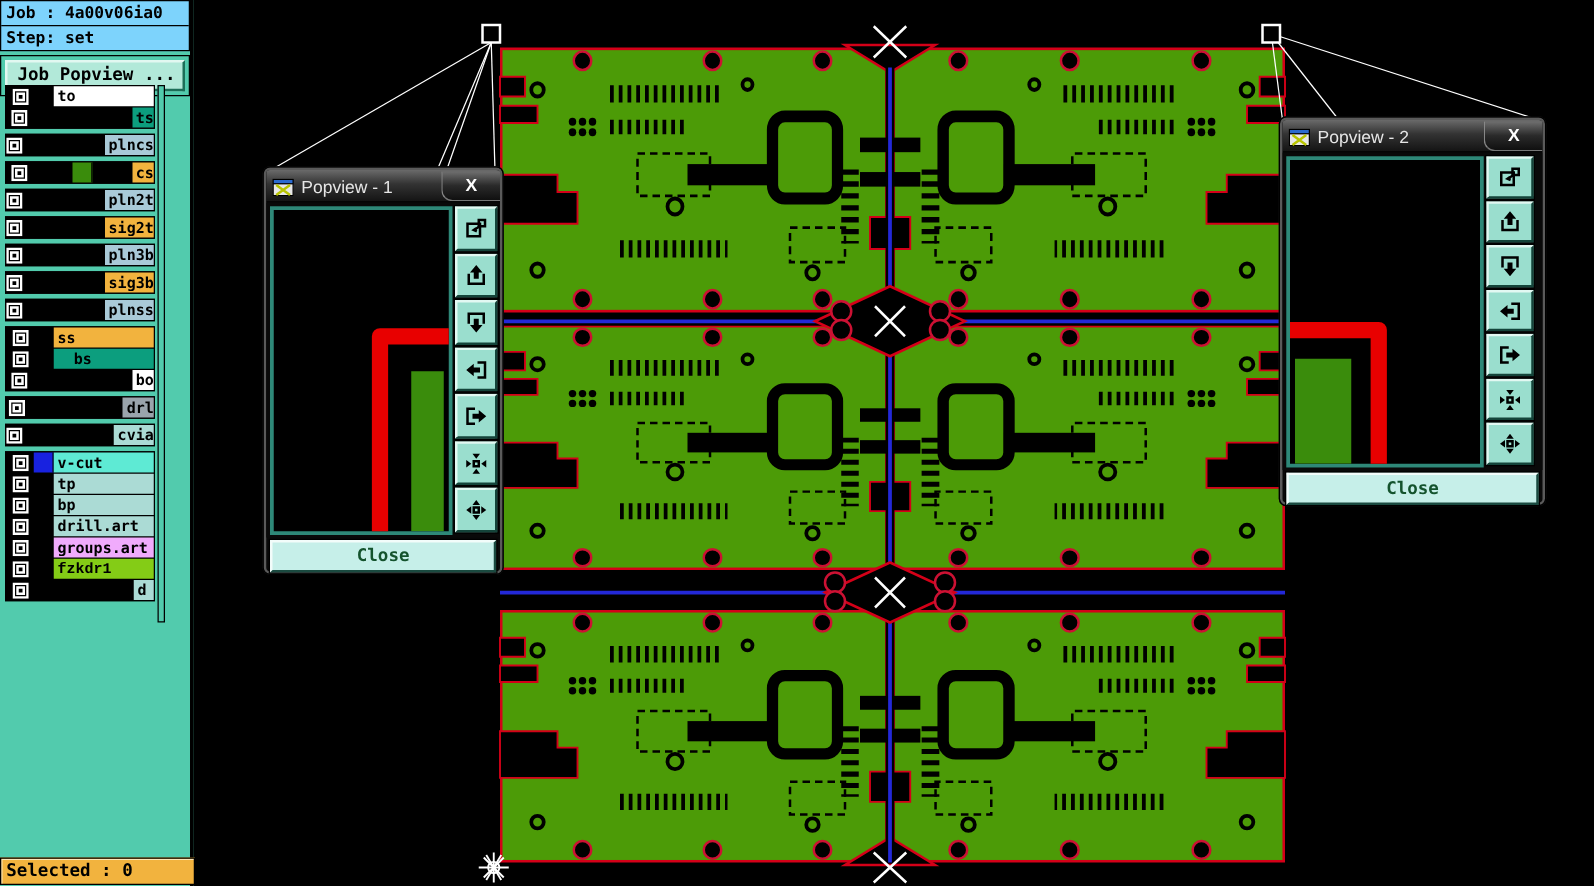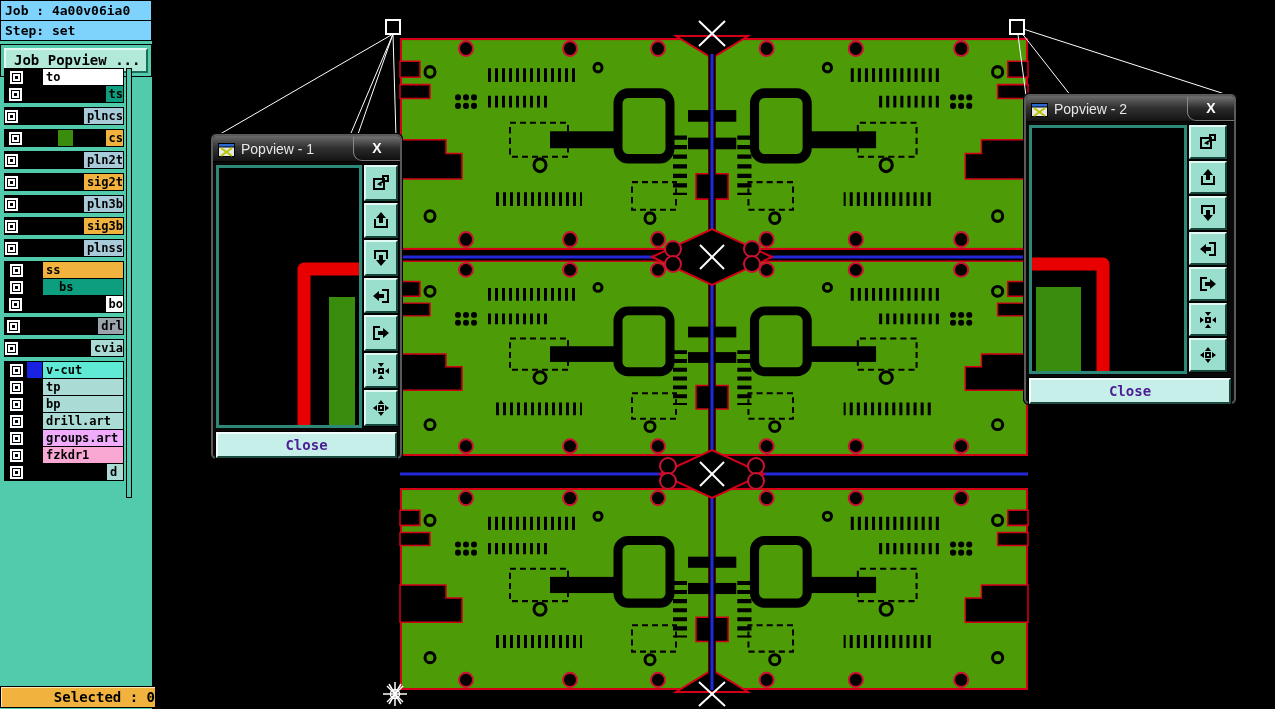--- a/index.html
+++ b/index.html
@@ -30,21 +30,21 @@
   .lp-swatch{width:15px;background:#000;border-right:1px solid #000;}
   .lp-label{flex:1;font-size:12px;font-weight:bold;color:#000;line-height:16px;padding-left:3px;
             display:flex;align-items:center;}
   .lp-label .txt{flex:1;}
   .gridicon{width:7px;height:7px;border:1px solid #000;margin-right:2px;
      background:linear-gradient(#000,#000) 50% 0/1px 100% no-repeat,
                 linear-gradient(#000,#000) 0 50%/100% 1px no-repeat;}
   
   #selected-bar{position:absolute;left:0;top:686px;width:150px;height:20px;background:#f2b33e;
       border:1px solid #000;box-shadow:inset 1px 1px 0 #fce7b9;
-      font-size:14px;font-weight:bold;color:#000;line-height:20px;padding-left:4px;text-align:right;}
+      font-size:14px;font-weight:bold;color:#000;line-height:20px;padding-left:4px;}
   
   .popview{position:absolute;background:#090909;border:2px solid #5a5a5a;outline:1px solid #000;
            border-radius:5px;box-shadow:0 0 0 1px #222;}
   .pv-titlebar{height:25px;display:flex;align-items:center;
       background:linear-gradient(#6a6a6a,#333 45%,#141414);
       border-bottom:1px solid #000;border-radius:3px 3px 0 0;}
   .pv-ticon{width:17px;height:14px;margin:0 6px 0 5px;flex:none;}
   .pv-title{flex:1;color:#e6e6e6;font-family:"Liberation Sans",sans-serif;font-size:14px;}
   .pv-close{width:46px;height:23px;flex:none;color:#fff;font-weight:bold;font-size:14px;
       font-family:"Liberation Sans",sans-serif;display:grid;place-items:center;
@@ -55,21 +55,21 @@
   .pv-btncol{width:38px;display:flex;flex-direction:column;margin-left:2px;}
   .pv-btn{flex:1;margin-bottom:2px;background:#9adece;position:relative;
       border-top:2px solid #e2f8f2;border-left:2px solid #e2f8f2;
       border-right:2px solid #14443a;border-bottom:2px solid #14443a;
       outline:1px solid #000;display:grid;place-items:center;padding:0;}
   .pv-btn svg{display:block;}
   .pv-closebar{margin:2px 3px 3px 3px;}
   .pv-closebtn{display:block;width:100%;box-sizing:border-box;font-family:"DejaVu Sans Mono",monospace;
       background:#c6efe9;border-top:2px solid #f2fcfa;border-left:2px solid #f2fcfa;
       border-right:2px solid #1a4a40;border-bottom:2px solid #1a4a40;outline:1px solid #000;
-      font-size:14px;font-weight:bold;color:#4c1d95;padding:3px 0;}
+      font-size:14px;font-weight:bold;color:#14532d;padding:3px 0;}
 </style>
 </head>
 <body>
 
 <div id="app">
 
   <svg id="canvas" width="1275" height="709" viewBox="0 0 1275 709" style="position:absolute;left:0;top:0;">
     <defs>
       <g id="board-pattern">
         <rect x="1" y="1" width="308" height="198" fill="#4c9b07" stroke="#d40018" stroke-width="2"></rect>
@@ -397,21 +397,21 @@
             <span class="lp-swatch"></span>
             <span class="lp-label" style="background: #f0abfc;">
               <span class="txt">groups.art</span>
             </span>
           </div>
           <div class="lp-row">
             <span class="lp-cbcell">
               <span class="cb"></span>
             </span>
             <span class="lp-swatch"></span>
-            <span class="lp-label" style="background: #f9a8d4;">
+            <span class="lp-label" style="background: #84cc16; font-family: Liberation Mono, monospace;">
               <span class="txt">fzkdr1</span>
             </span>
           </div>
           <div class="lp-row">
             <span class="lp-cbcell">
               <span class="cb"></span>
             </span>
             <span class="lp-swatch"></span>
             <span class="lp-label" style="background: rgb(171, 219, 213);">
               <span class="txt">d</span>

